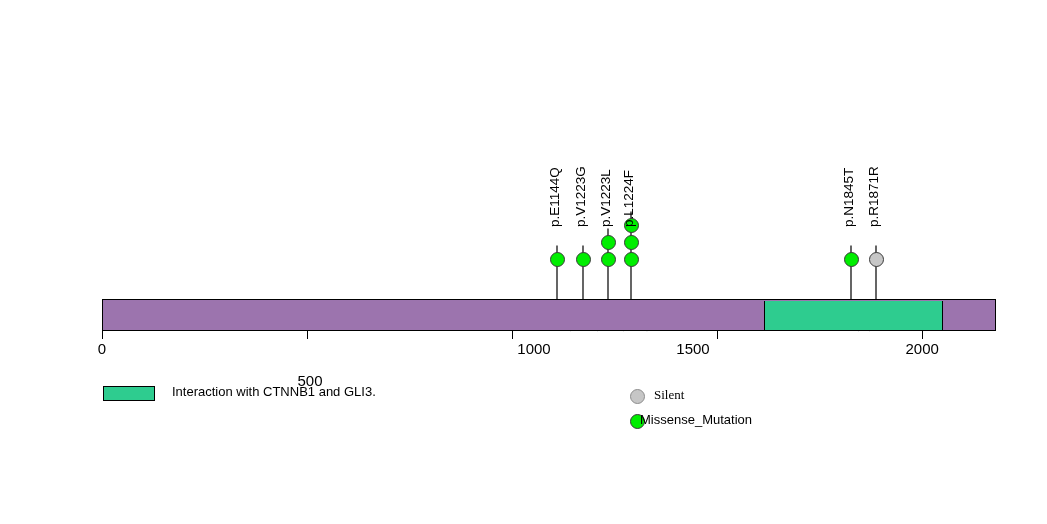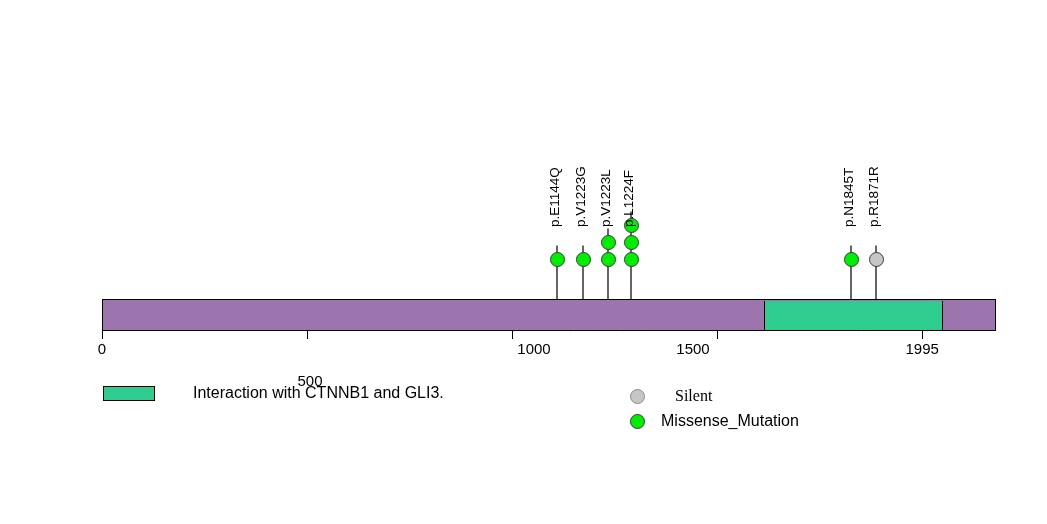--- a/index.html
+++ b/index.html
@@ -80,24 +80,23 @@
   .legend-swatch-dot {
     position: absolute;
     border-radius: 50%;
     box-sizing: border-box;
     border: 1.2px solid #8d8d8d;
   }
   .legend-swatch-dot.missense { background: #00EE00; border-color:#3a3a3a; }
   .legend-swatch-dot.silent   { background: #C6C6C6; }
   .legend-text {
     position: absolute;
-    font-size: 16px;
+    font-size: 13px;
     color: #000000;
     white-space: nowrap;
-    margin-left: 21px;
   }
 </style>
 </head>
 <body>
 
 <div id="plot">
 
   <svg class="stem-layer" width="1047" height="524">
     <g id="stem-group" stroke="#000000" stroke-width="1.2" fill="none">
         <path d="M 557 245.5 L 557 307 L 571.1449541284404 331"></path>
@@ -137,21 +136,21 @@
   <div id="axis-group">
       <div class="tick" style="left: 102px; top: 331px; height: 8px;"></div>
       <div class="tick-label" style="left: 102px; top: 340px;">0</div>
       <div class="tick" style="left: 307.046px; top: 331px; height: 8px;"></div>
       <div class="tick-label" style="left: 310px; top: 340px; margin-top: 32px;">500</div>
       <div class="tick" style="left: 512.092px; top: 331px; height: 8px;"></div>
       <div class="tick-label" style="left: 534px; top: 340px;">1000</div>
       <div class="tick" style="left: 717.138px; top: 331px; height: 8px;"></div>
       <div class="tick-label" style="left: 693px; top: 340px;">1500</div>
       <div class="tick" style="left: 922.183px; top: 331px; height: 8px;"></div>
-      <div class="tick-label" style="left: 922.183px; top: 340px;">1995</div>
+      <div class="tick-label" style="left: 922.183px; top: 340px;">2000</div>
     </div>
 
   <div id="legend-domain-group">
       <div class="legend-swatch-rect" style="left: 103px; top: 386px; width: 52px; height: 15px; background: rgb(46, 204, 143);"></div>
       <div class="legend-text" style="left: 172px; top: 384px;">Interaction with CTNNB1 and GLI3.</div>
     </div>
   <div id="legend-variant-group">
       <div class="legend-swatch-dot silent" style="left: 630px; top: 389px; width: 15px; height: 15px; background: rgb(198, 198, 198);"></div>
       <div class="legend-text" style="left: 654px; top: 387px; font-family: Liberation Serif, serif;">Silent</div>
       <div class="legend-swatch-dot missense" style="left: 630px; top: 414px; width: 15px; height: 15px; background: rgb(0, 238, 0);"></div>

